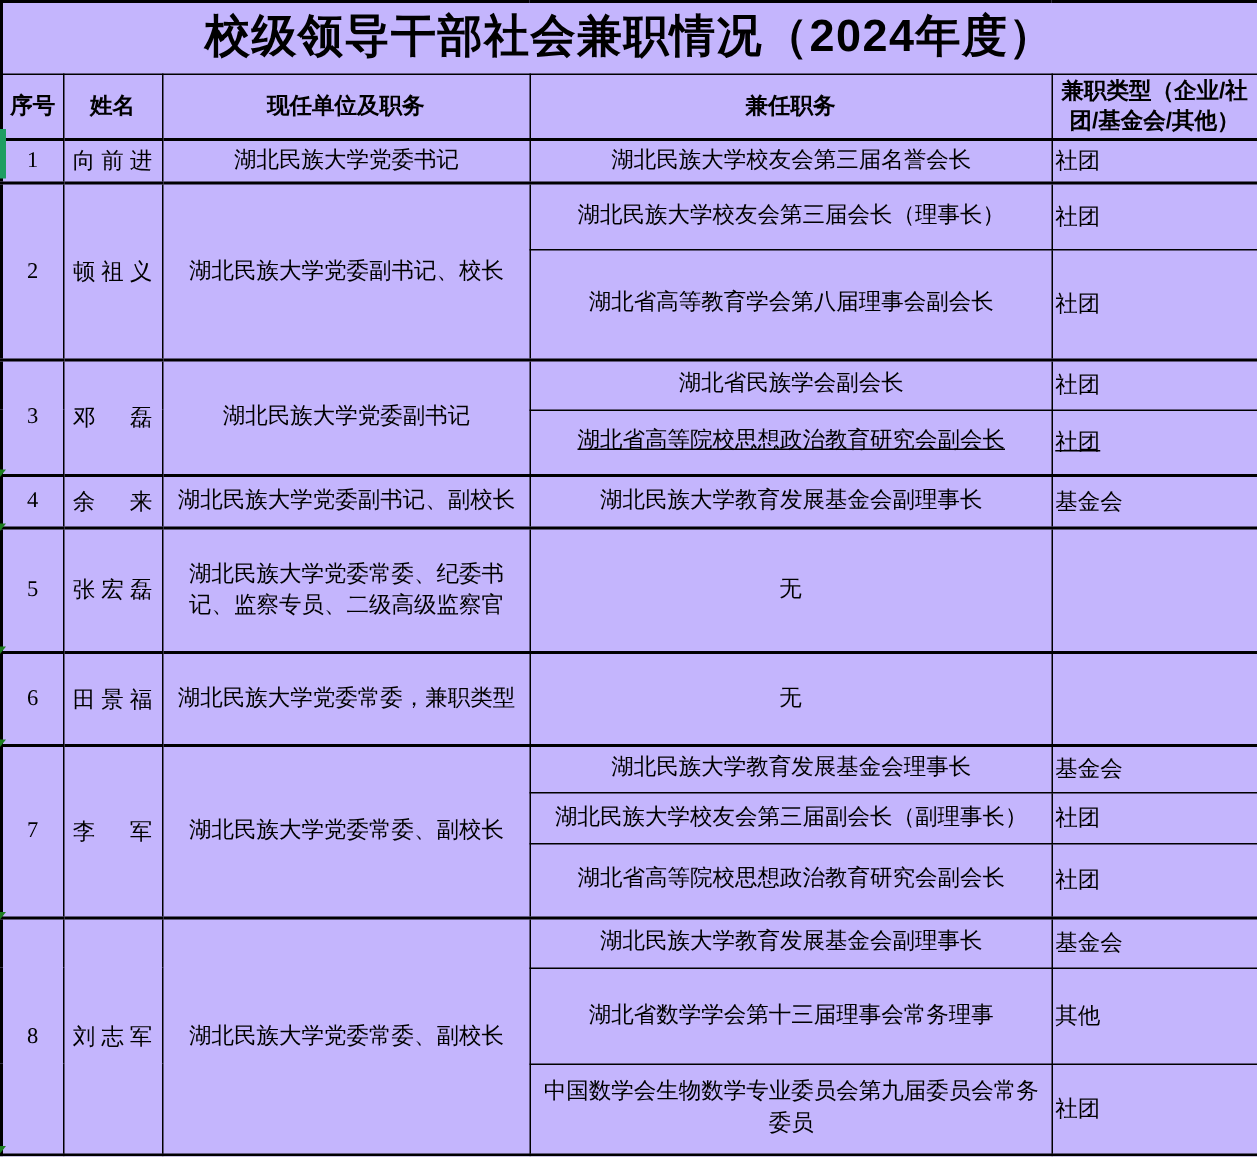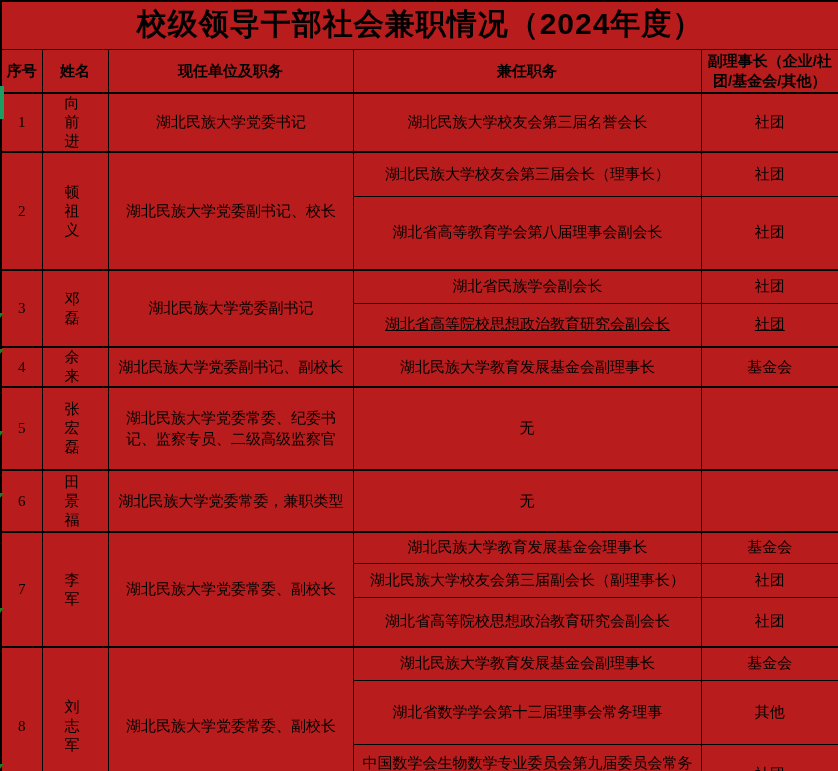--- a/index.html
+++ b/index.html
@@ -1,21 +1,21 @@
 <!DOCTYPE html>
 <html><head>
 <meta charset="utf-8">
 <style>
   * { margin: 0; padding: 0; box-sizing: border-box; }
   html, body { background: #fff; }
   body { font-family: "Liberation Serif", "DejaVu Serif", serif; color: #000; }
   .screen {
     position: relative;
     width: 838px; height: 771px;
-    background: #b91c1c;
+    background: #c4b5fd;
     overflow: hidden;
   }
   table.sheet {
     position: absolute; top: 0; left: 0;
     width: 838px; height: 769px;
     border-collapse: collapse;
     table-layout: fixed;
     border: 2px solid #000;
   }
   col.c-no   { width: 41px; }
@@ -48,29 +48,29 @@
   td.no {
     text-align: center;
     font-family: "Liberation Serif", "DejaVu Serif", serif;
     font-size: 15px;
     position: relative;
   }
   td.name {
     font-size: 15px;
     text-align: justify;
     text-align-last: justify;
-    padding: 0 22px;
+    padding: 0 6px;
   }
   td.cur, td.post {
     font-size: 15px;
     text-align: center;
     padding: 2px 4px 2px 5px;
     line-height: 21px;
   }
-  td.post.center, td.type { text-align: center; padding-left: 2px; padding-right: 2px; }
+  td.post.center, td.type { padding-left: 2px; padding-right: 2px; }
   td.type { font-size: 15px; }
 
   
   .accent-bar {
     position: absolute;
     left: 0; top: 86px;
     width: 4px; height: 33px;
     background: #1e9e62;
   }
   
@@ -99,21 +99,21 @@
     <tbody>
         <tr class="title-row" style="height:46px;">
       <td colspan="5">校级领导干部社会兼职情况（2024年度）</td>
     </tr>
 
     <tr class="head-row" style="height:40px;">
       <th>序号</th>
       <th>姓名</th>
       <th>现任单位及职务</th>
       <th>兼任职务</th>
-      <th>副理事长（企业/社团/基金会/其他）</th>
+      <th>兼职类型（企业/社团/基金会/其他）</th>
     </tr>
 
     <tr class="main" style="height:29px;">
       <td class="no">1</td>
       <td class="name">向前进</td>
       <td class="cur">湖北民族大学党委书记</td>
       <td class="post">湖北民族大学校友会第三届名誉会长</td>
       <td class="type">社团</td>
     </tr>
 

